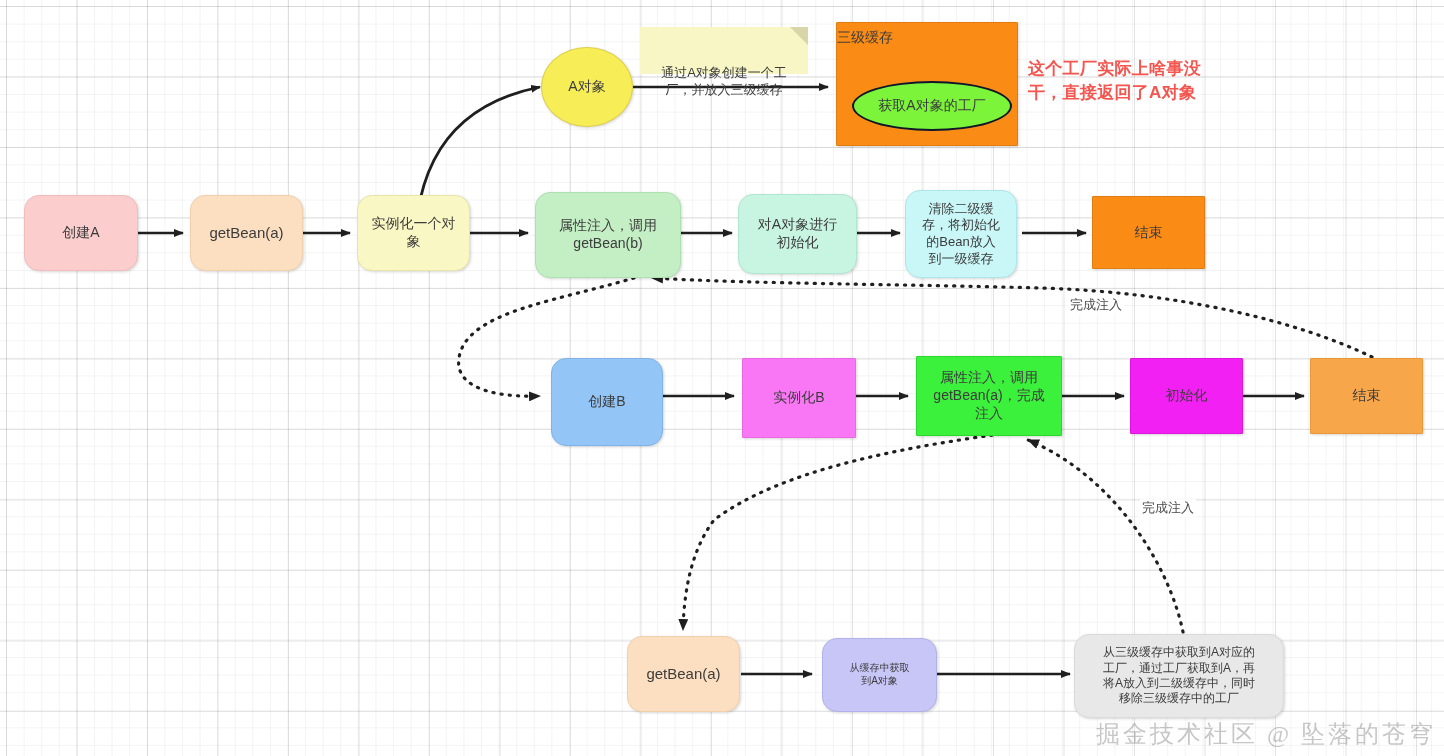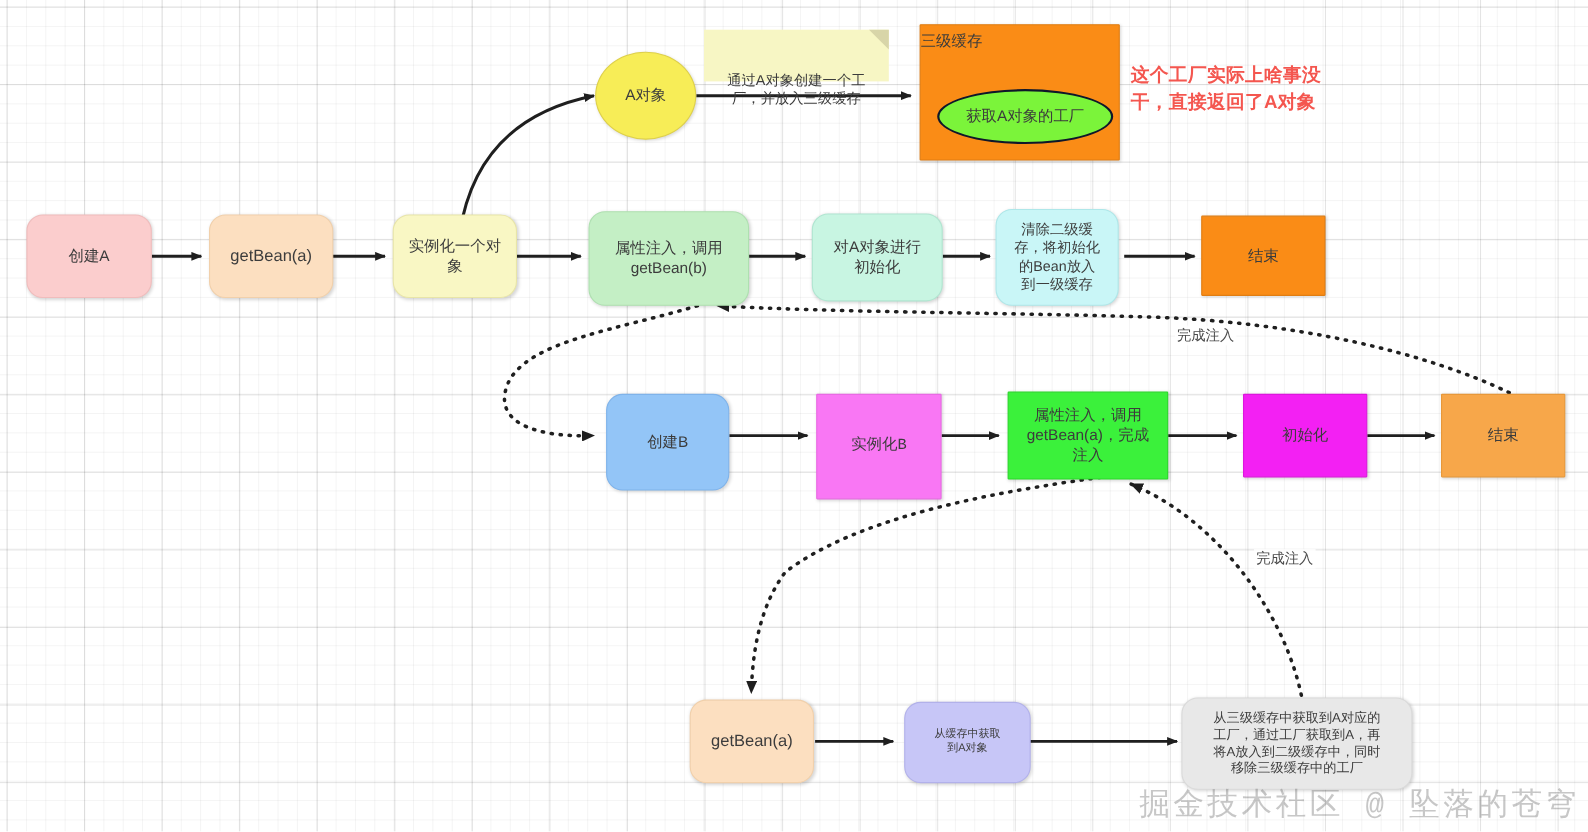--- a/index.html
+++ b/index.html
@@ -93,25 +93,25 @@
     text-align: left;
     top: 6px;
     left: 0;
     font-size: 14px;
     color: #3c3c3c;
   }
   .watermark {
     position: absolute;
     right: 8px;
     bottom: 6px;
-    font-size: 28px;
+    font-size: 24px;
     color: rgba(100,100,100,0.36);
     letter-spacing: 3px;
     white-space: nowrap;
-    font-family: Liberation Mono, monospace;
+    font-family: Liberation Serif, serif;
   }
 </style>
 </head>
 <body>
 
 <div id="canvas">
 
   <svg id="edges" viewBox="0 0 1444 756">
     <defs>
       <marker id="arrowSolid" markerWidth="10" markerHeight="8" refX="9" refY="4" orient="auto" markerUnits="userSpaceOnUse">
@@ -203,21 +203,21 @@
   <div class="node sharp" style="left:1092px; top:196px; width:113px; height:73px; background:#fa8c16; border:1px solid #e07d12; font-size:14px;">
     <span>结束</span>
   </div>
 
   <div class="edge-label" style="left:1036px; top:296px;">完成注入</div>
 
   <div class="node rect" style="left:551px; top:358px; width:112px; height:88px; background:#93c5f7; border:1px solid #7fb3ea; font-size:14px;">
     <span>创建B</span>
   </div>
 
-  <div class="node sharp" style="left:742px; top:358px; width:114px; height:96px; background:#f977f4; border:1px solid #e969e4; font-size:14px;font-family:Liberation Mono, monospace;">
+  <div class="node sharp" style="left:742px; top:358px; width:114px; height:80px; background:#f977f4; border:1px solid #e969e4; font-size:14px;">
     <span>实例化B</span>
   </div>
 
   <div class="node sharp" style="left:916px; top:356px; width:146px; height:80px; background:#3bf13b; border:1px solid #2ad92a; font-size:14px;">
     <span>属性注入，调用
 getBean(a)，完成
 注入</span>
   </div>
 
   <div class="node sharp" style="left:1130px; top:358px; width:113px; height:76px; background:#f320f3; border:1px solid #dd16dd; font-size:14px;">

